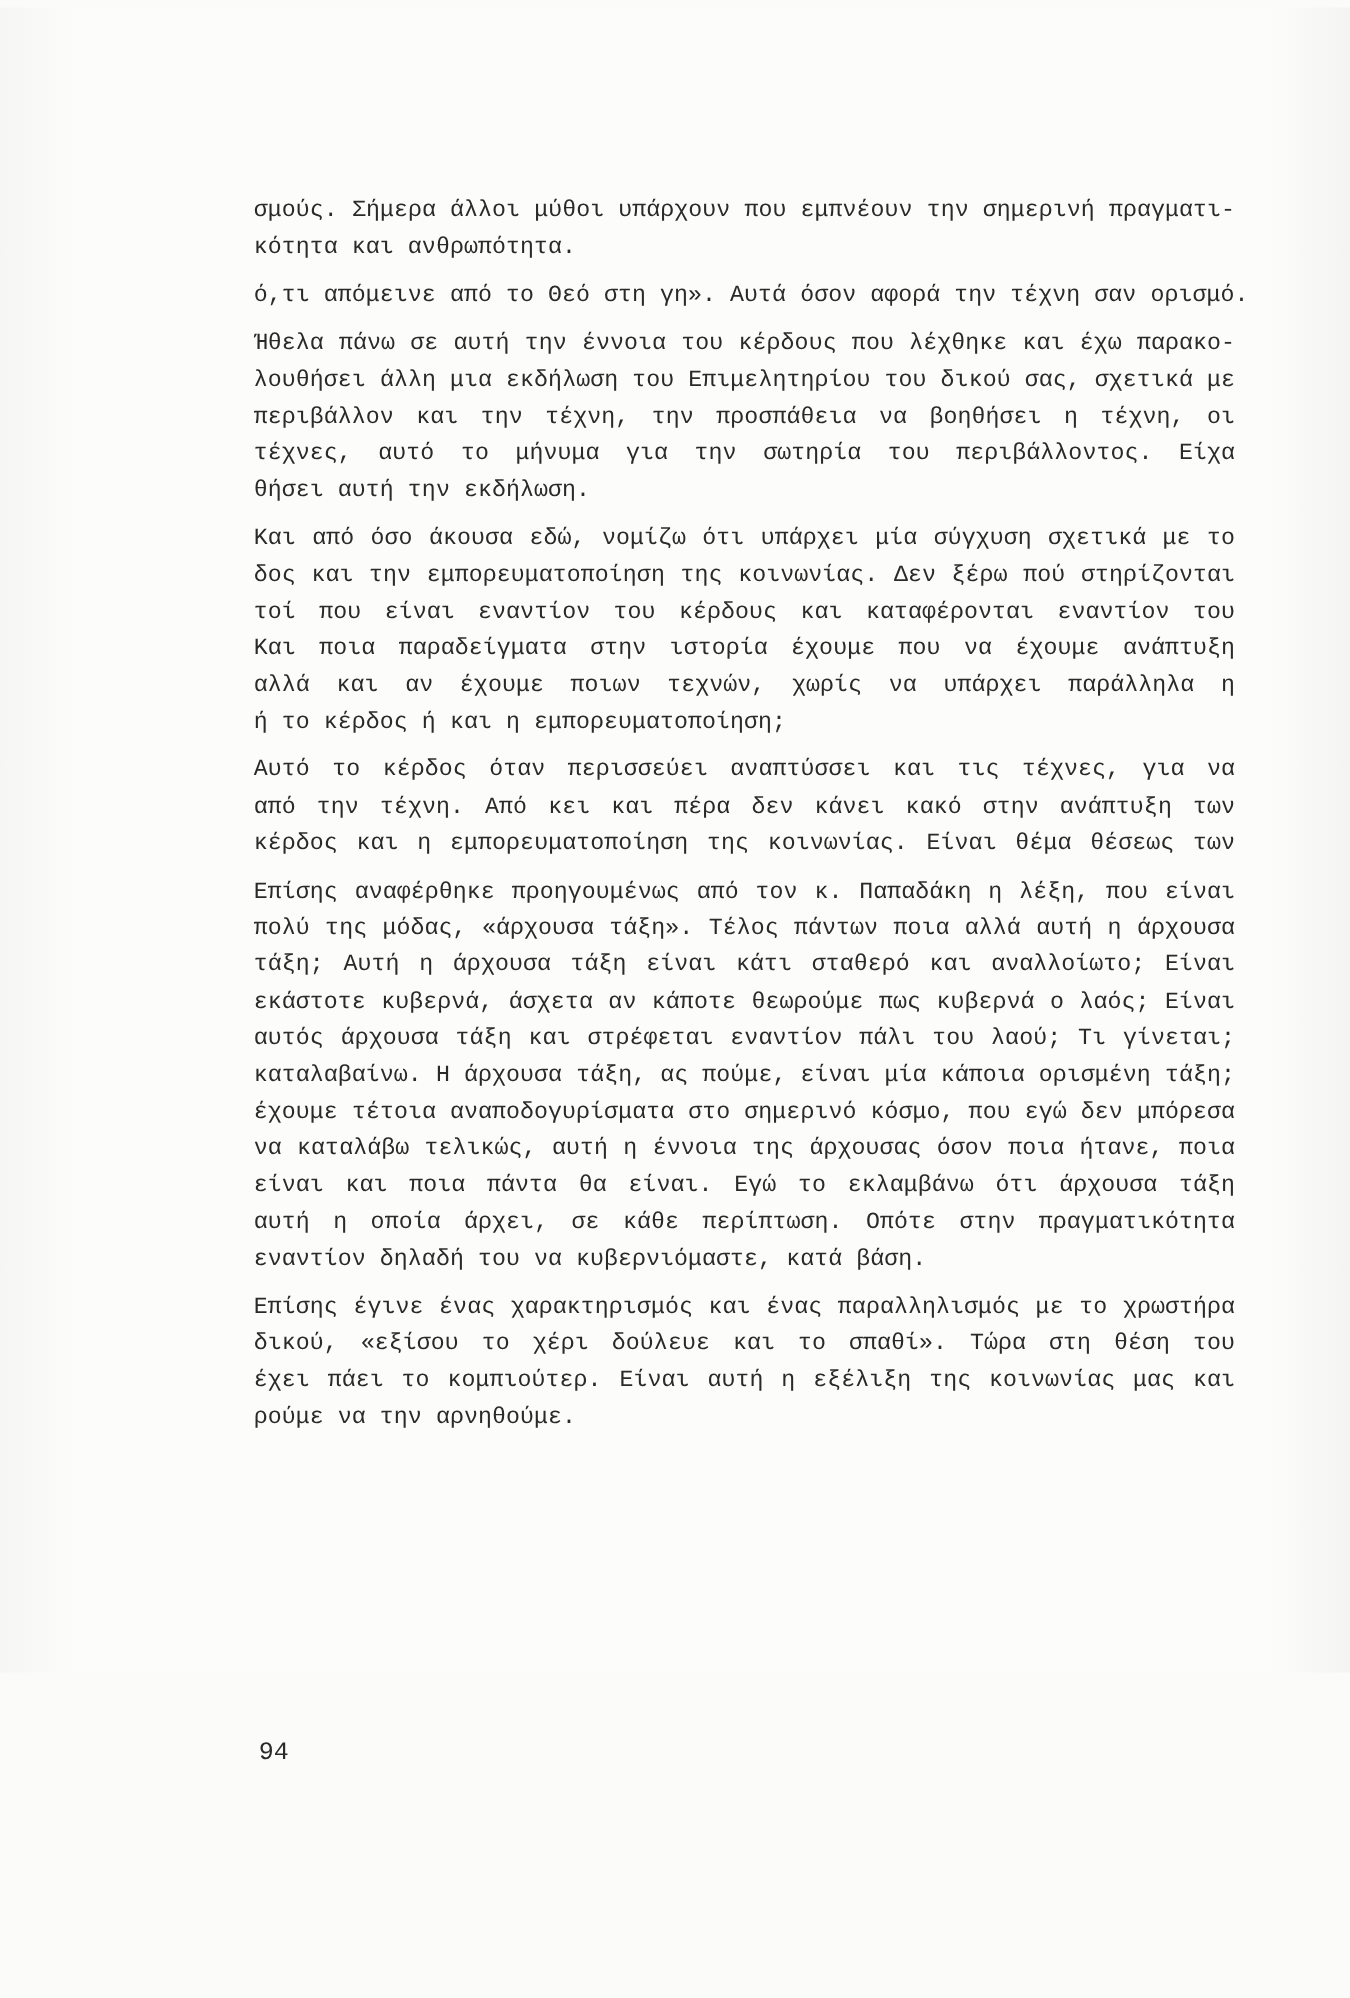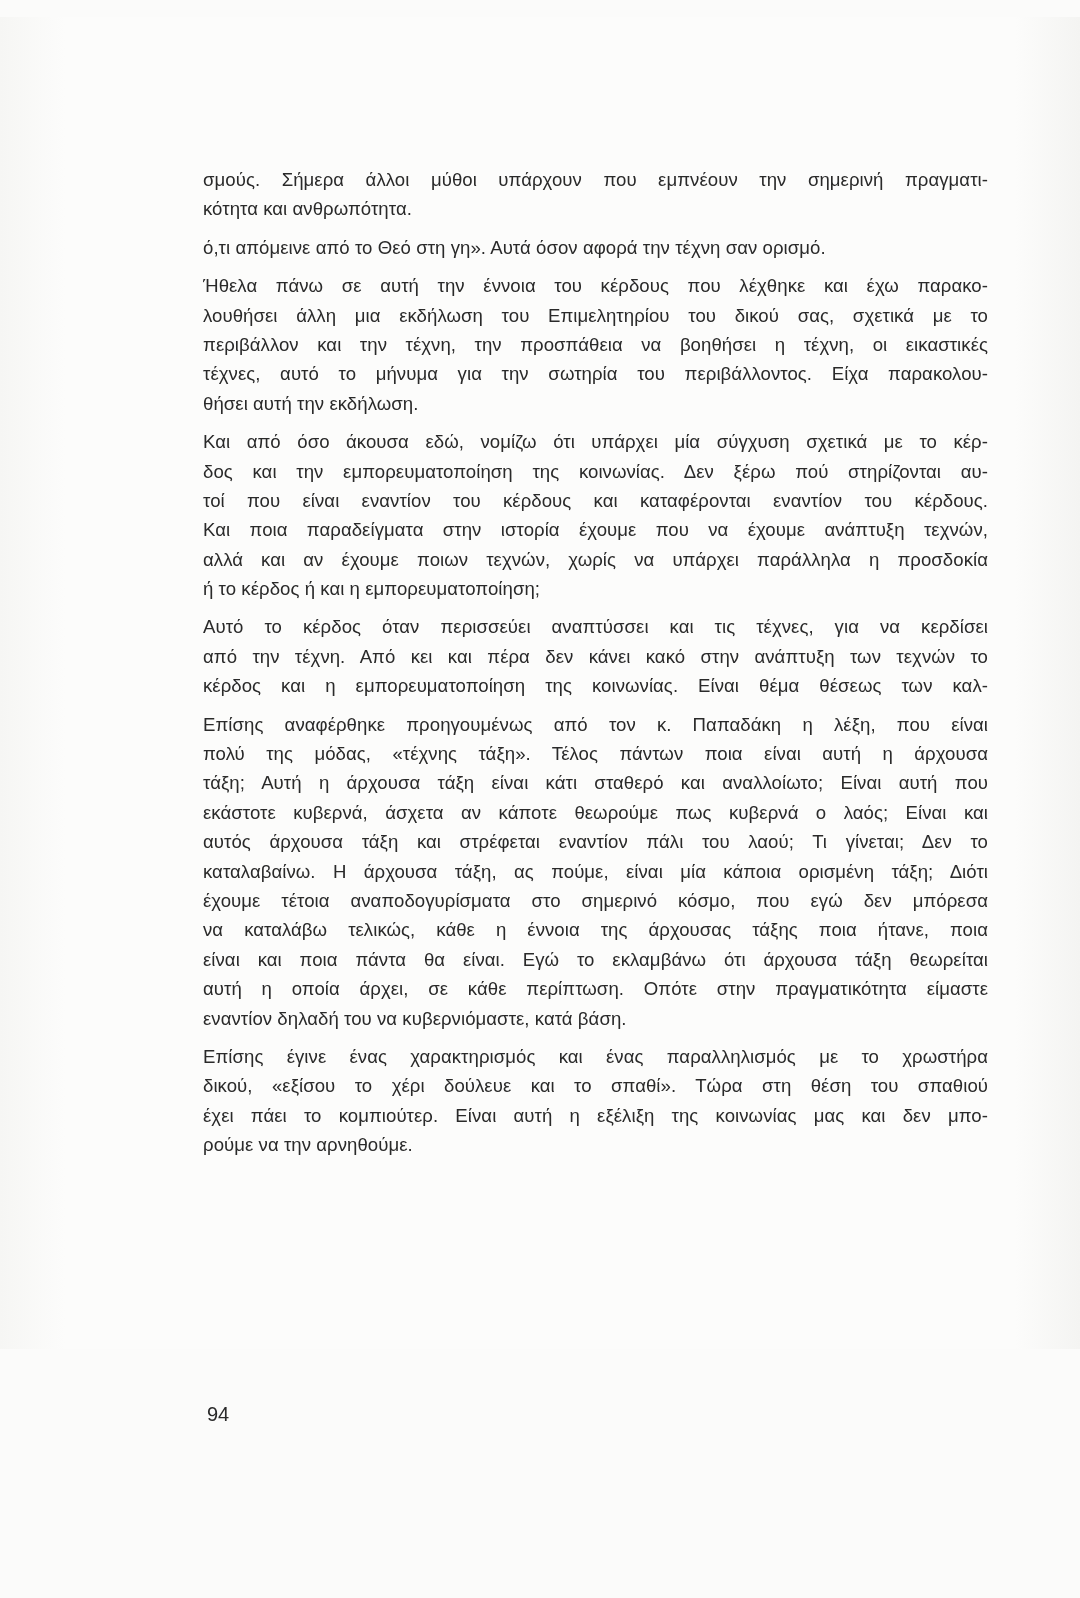--- a/index.html
+++ b/index.html
@@ -10,23 +10,24 @@
     body {
       width: 1080px;
       height: 1598px;
       position: relative;
       overflow: hidden;
       font-family: "Liberation Sans", "DejaVu Sans", sans-serif;
       color: #2a2a2a;
     }
     .page {
       position: absolute;
-      left: 0; top: 17px;
+      left: 0; top: 6px;
       width: 1080px; height: 1332px;
       background: linear-gradient(90deg, #f6f6f4 0%, #fcfcfb 6%, #fcfcfb 94%, #f4f4f2 100%);
+      font-family: Liberation Mono, monospace;
     }
     .text-block {
       position: absolute;
       left: 203px;
       top: 148px;
       width: 785px;
     }
     .line {
       display: block;
       height: 29.4px;
@@ -86,27 +87,27 @@
       </div>
       <span class="para-gap"></span>
       <div>
         <span class="line justify">Αυτό το κέρδος όταν περισσεύει αναπτύσσει και τις τέχνες, για να κερδίσει</span>
         <span class="line justify">από την τέχνη. Από κει και πέρα δεν κάνει κακό στην ανάπτυξη των τεχνών το</span>
         <span class="line justify">κέρδος και η εμπορευματοποίηση της κοινωνίας. Είναι θέμα θέσεως των καλ-</span>
       </div>
       <span class="para-gap"></span>
       <div>
         <span class="line justify">Επίσης αναφέρθηκε προηγουμένως από τον κ. Παπαδάκη η λέξη, που είναι</span>
-        <span class="line justify">πολύ της μόδας, «τέχνης τάξη». Τέλος πάντων ποια είναι αυτή η άρχουσα</span>
+        <span class="line justify">πολύ της μόδας, «άρχουσα τάξη». Τέλος πάντων ποια αλλά αυτή η άρχουσα</span>
         <span class="line justify">τάξη; Αυτή η άρχουσα τάξη είναι κάτι σταθερό και αναλλοίωτο; Είναι αυτή που</span>
         <span class="line justify">εκάστοτε κυβερνά, άσχετα αν κάποτε θεωρούμε πως κυβερνά ο λαός; Είναι και</span>
         <span class="line justify">αυτός άρχουσα τάξη και στρέφεται εναντίον πάλι του λαού; Τι γίνεται; Δεν το</span>
         <span class="line justify">καταλαβαίνω. Η άρχουσα τάξη, ας πούμε, είναι μία κάποια ορισμένη τάξη; Διότι</span>
         <span class="line justify">έχουμε τέτοια αναποδογυρίσματα στο σημερινό κόσμο, που εγώ δεν μπόρεσα</span>
-        <span class="line justify">να καταλάβω τελικώς, κάθε η έννοια της άρχουσας τάξης ποια ήτανε, ποια</span>
+        <span class="line justify">να καταλάβω τελικώς, αυτή η έννοια της άρχουσας όσον ποια ήτανε, ποια</span>
         <span class="line justify">είναι και ποια πάντα θα είναι. Εγώ το εκλαμβάνω ότι άρχουσα τάξη θεωρείται</span>
         <span class="line justify">αυτή η οποία άρχει, σε κάθε περίπτωση. Οπότε στην πραγματικότητα είμαστε</span>
         <span class="line">εναντίον δηλαδή του να κυβερνιόμαστε, κατά βάση.</span>
       </div>
       <span class="para-gap"></span>
       <div>
         <span class="line justify">Επίσης έγινε ένας χαρακτηρισμός και ένας παραλληλισμός με το χρωστήρα</span>
         <span class="line justify">δικού, «εξίσου το χέρι δούλευε και το σπαθί». Τώρα στη θέση του σπαθιού</span>
         <span class="line justify">έχει πάει το κομπιούτερ. Είναι αυτή η εξέλιξη της κοινωνίας μας και δεν μπο-</span>
         <span class="line">ρούμε να την αρνηθούμε.</span>

